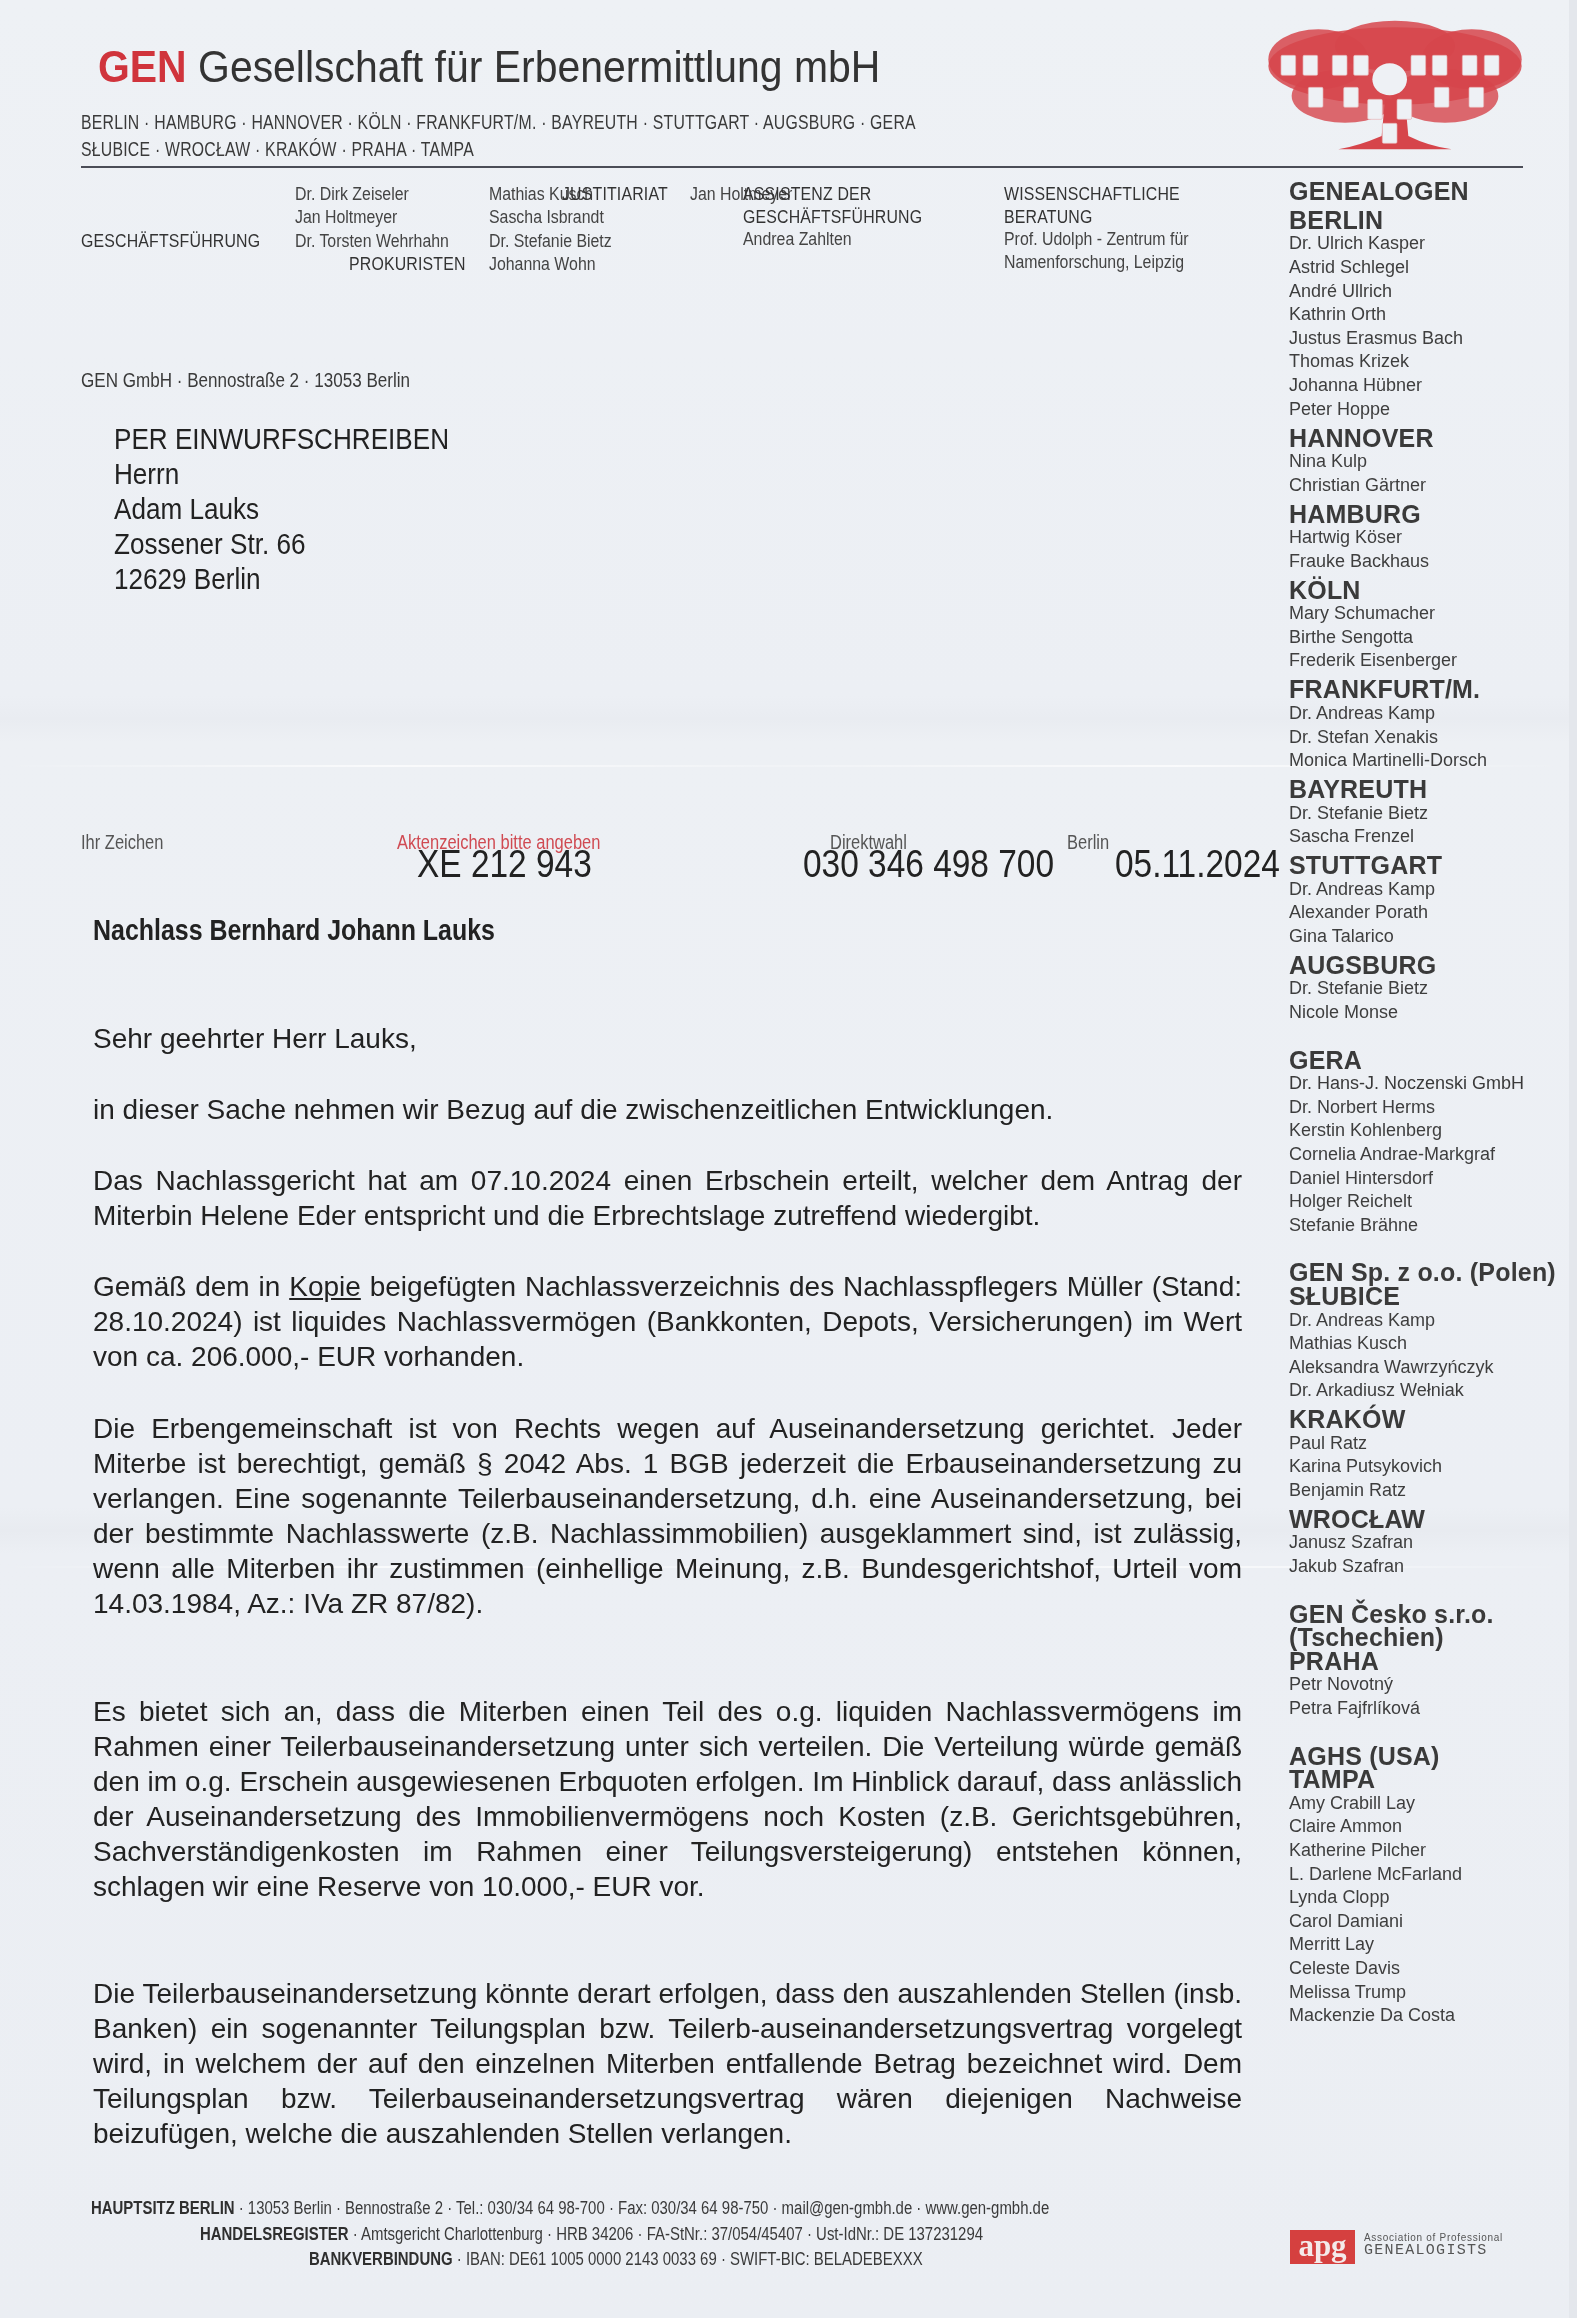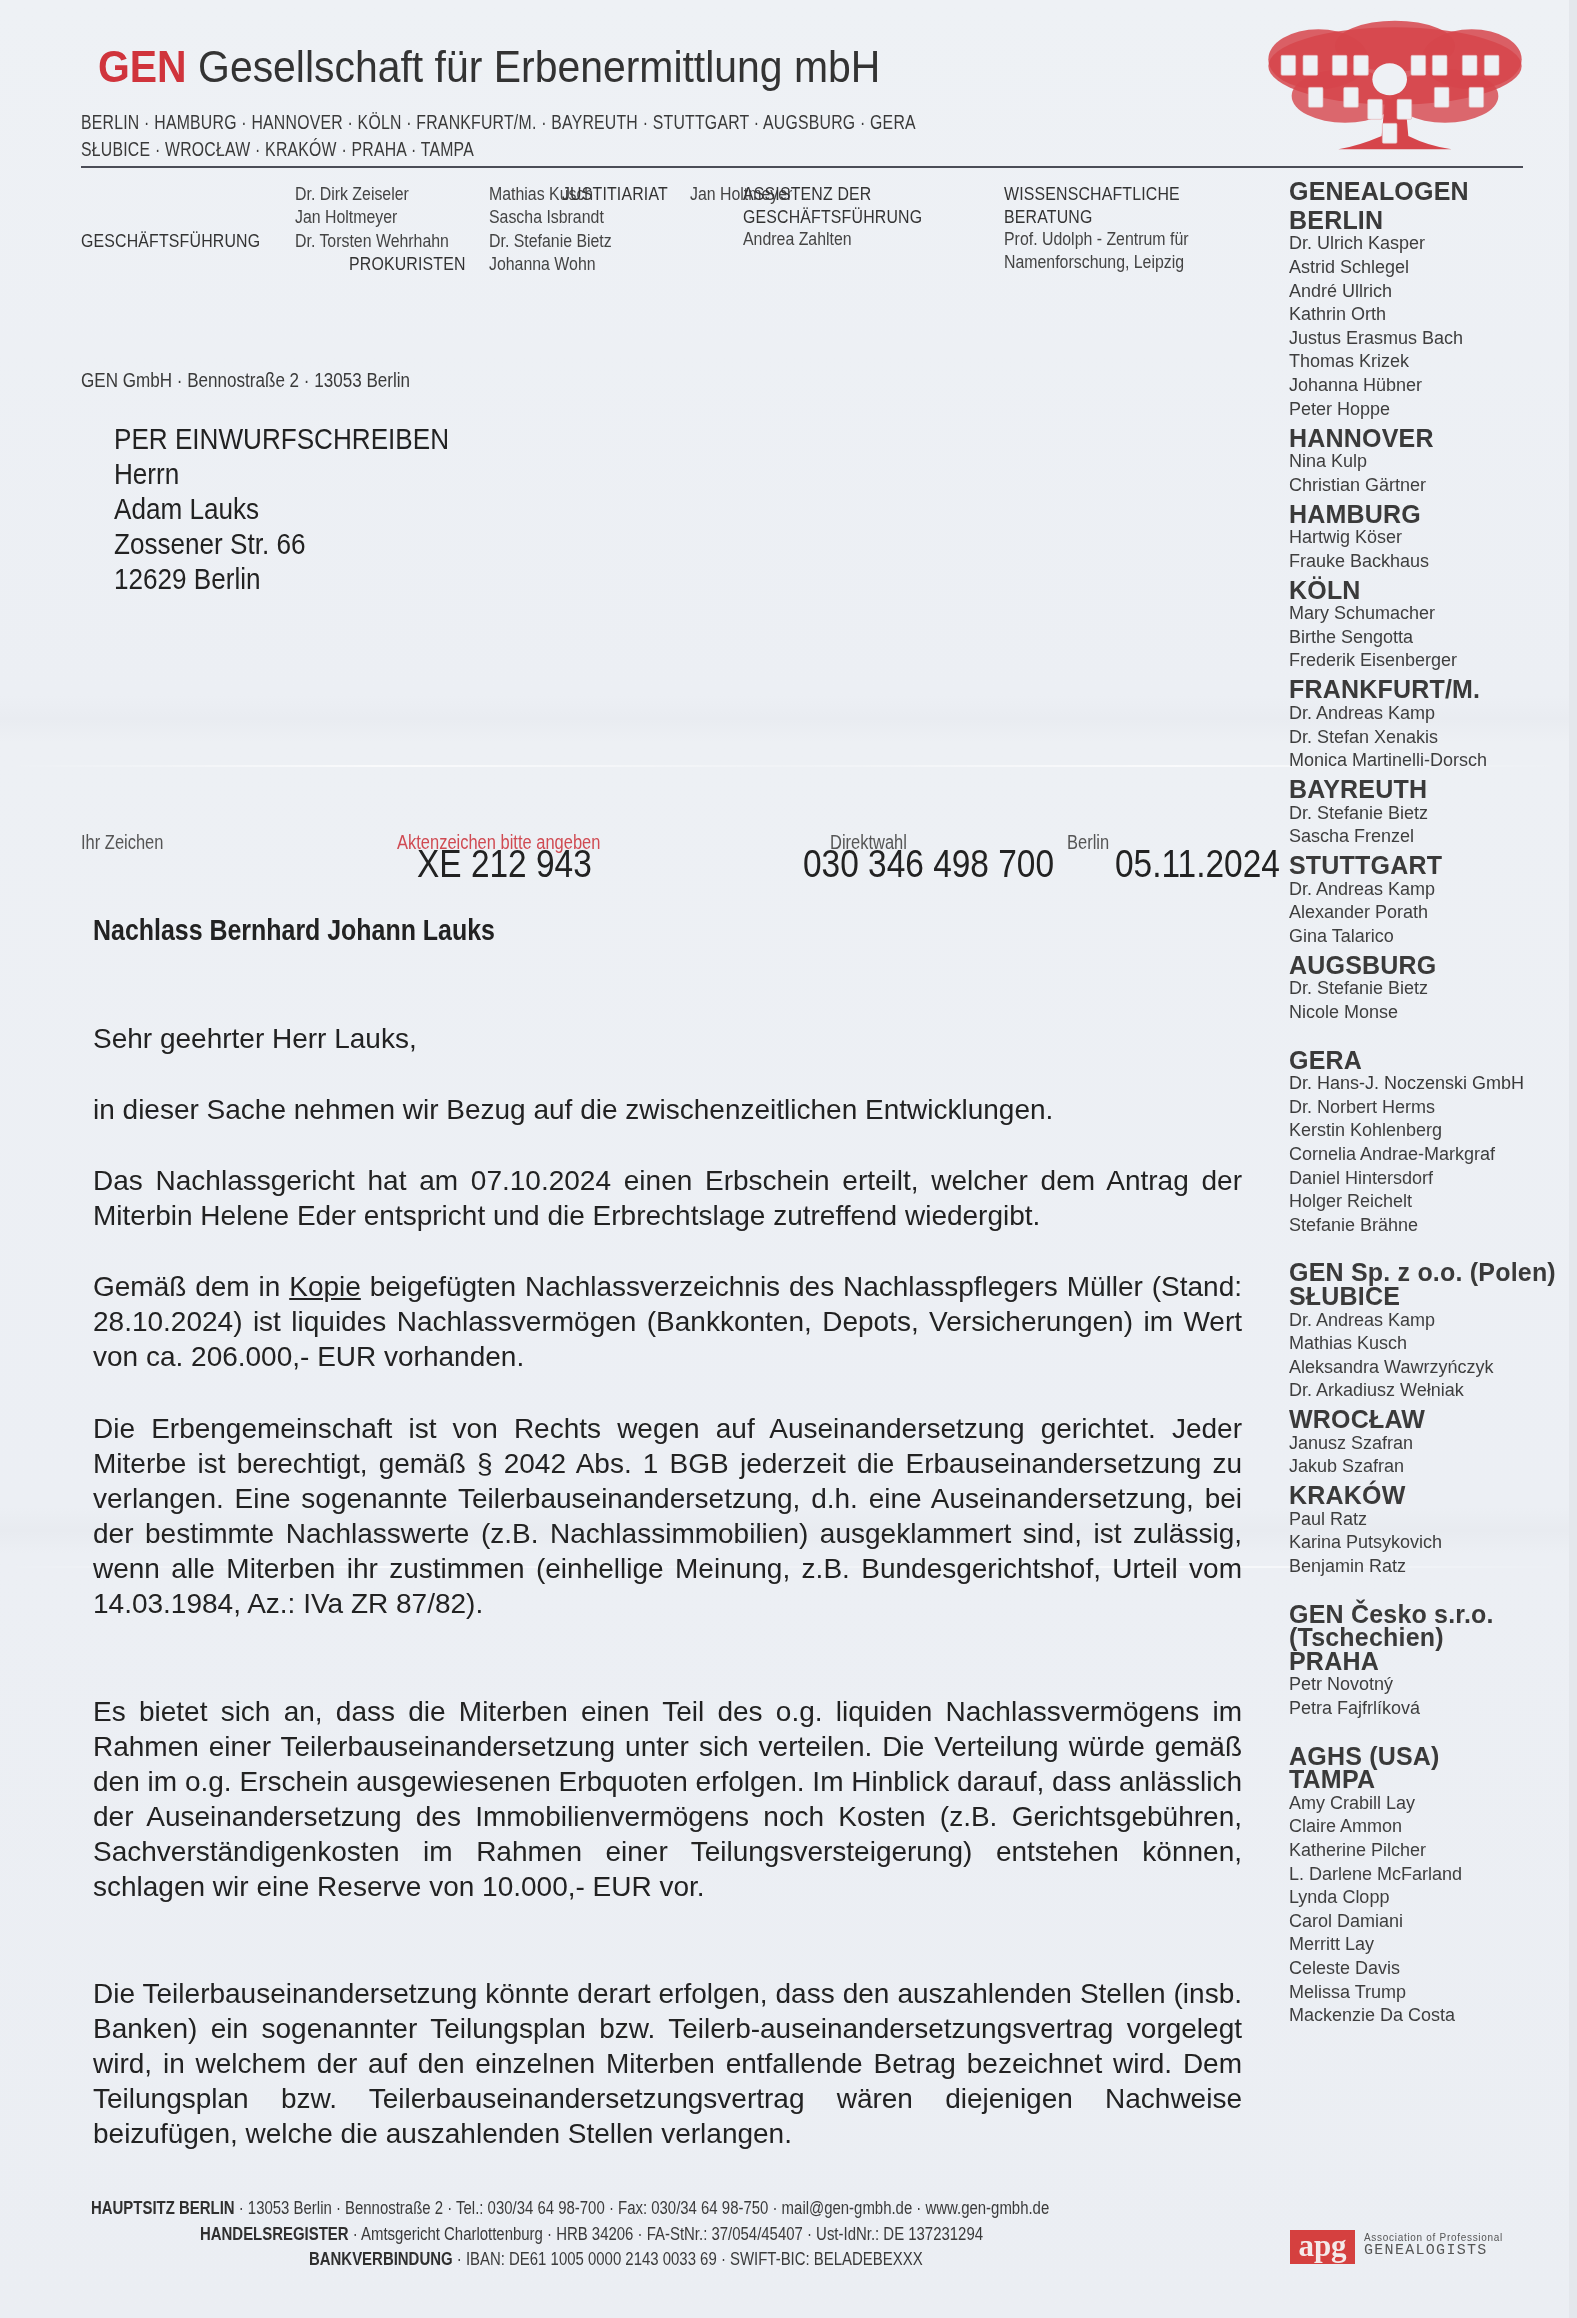--- a/index.html
+++ b/index.html
@@ -286,30 +286,30 @@
           <div class="biggap"></div>
           <div class="h">GEN Sp. z o.o. (Polen)</div>
           <div class="h">SŁUBICE</div>
           <div>Dr. Andreas Kamp</div>
           <div>Mathias Kusch</div>
           <div>Aleksandra Wawrzyńczyk</div>
           <div>Dr. Arkadiusz Wełniak</div>
         </div>
         <div>
           <div class="gap"></div>
-          <div class="h">WROCŁAW</div>
-          <div>Janusz Szafran</div>
-          <div>Jakub Szafran</div>
-        </div>
-        <div>
-          <div class="gap"></div>
           <div class="h">KRAKÓW</div>
           <div>Paul Ratz</div>
           <div>Karina Putsykovich</div>
           <div>Benjamin Ratz</div>
+        </div>
+        <div>
+          <div class="gap"></div>
+          <div class="h">WROCŁAW</div>
+          <div>Janusz Szafran</div>
+          <div>Jakub Szafran</div>
         </div>
         <div>
           <div class="biggap"></div>
           <div class="h">GEN Česko s.r.o.</div>
           <div class="h">(Tschechien)</div>
           <div class="h">PRAHA</div>
           <div>Petr Novotný</div>
           <div>Petra Fajfrlíková</div>
         </div>
         <div>

